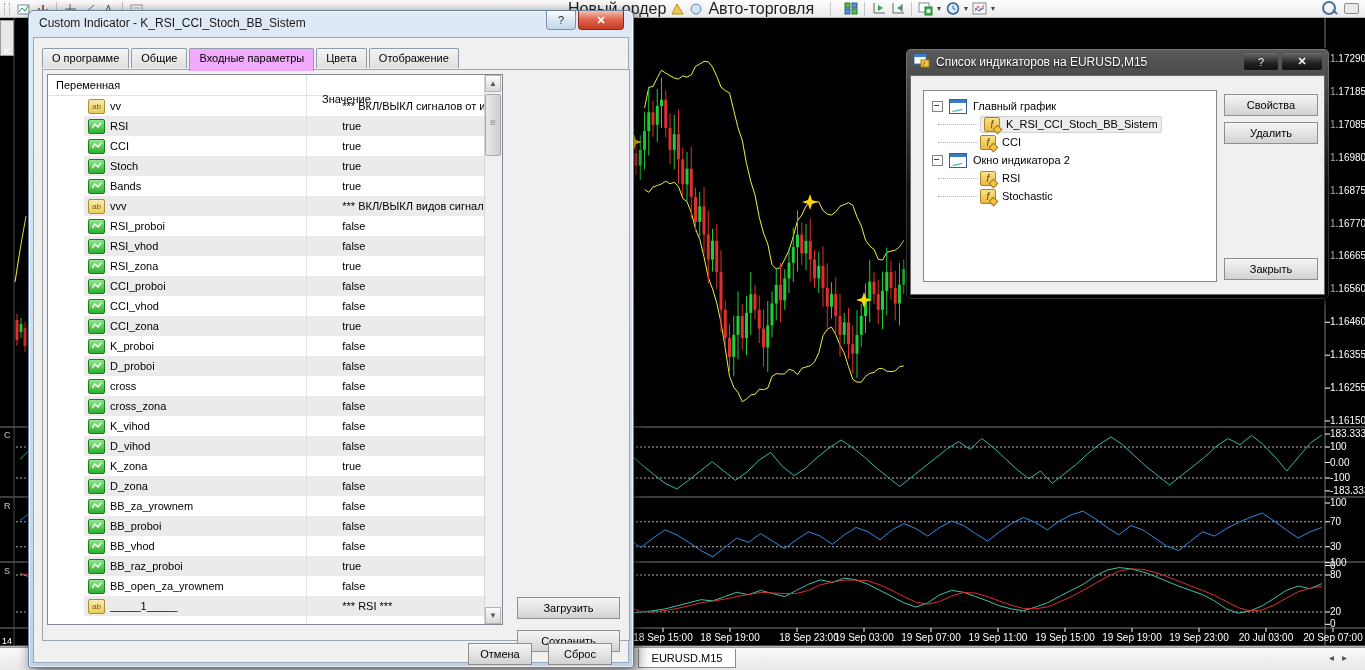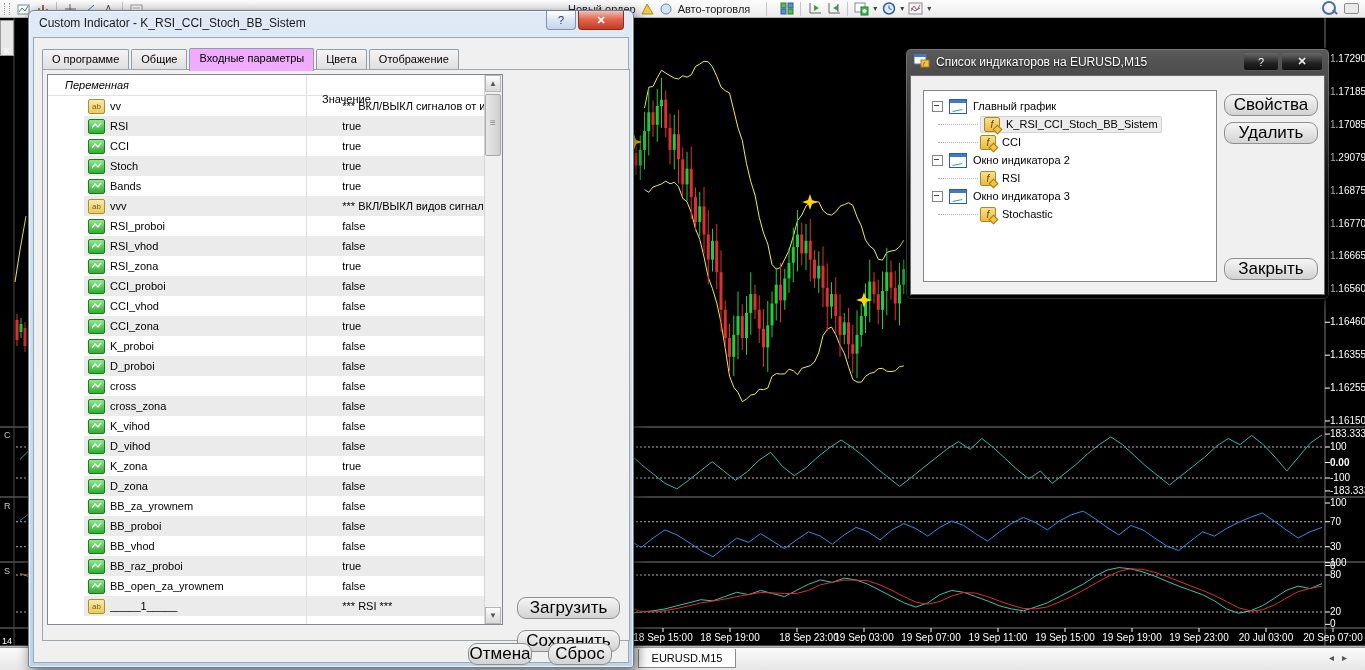--- a/index.html
+++ b/index.html
@@ -12,64 +12,64 @@
   .axis-label{position:absolute;color:#fff;font-size:10px;white-space:nowrap;}
   .time-label{position:absolute;color:#fff;font-size:10px;white-space:nowrap;transform:translateX(-50%);}
   .left-letter{position:absolute;color:#c8c8c8;font-size:9px;z-index:2;}
   .left-gray-box{position:absolute;left:0;top:20px;width:12px;height:34px;background:#e8e8e8;border:1px solid #9a9a9a;z-index:2;}
   
   .toolbar{position:absolute;left:0;top:0;width:1365px;height:18px;background:linear-gradient(#fdfdfd,#ebebeb);
            border-bottom:1px solid #b5b5b5;z-index:3;display:flex;align-items:center;gap:4px;padding-left:4px;box-sizing:border-box;}
   .tb-grip{width:4px;height:12px;border-left:1px dotted #9a9a9a;border-right:1px dotted #9a9a9a;margin-right:2px;}
   .tb-ico{width:15px;height:14px;border-radius:2px;display:inline-flex;align-items:center;justify-content:center;flex:0 0 auto;}
   .tb-sep{width:1px;height:14px;background:#c5c5c5;margin:0 2px;}
-  .tb-label{font-size:11px;color:#222;white-space:nowrap;}
+  .tb-label{font-size:16px;color:#222;white-space:nowrap;}
   .tb-dd{font-size:8px;color:#444;}
   .tb-right{position:absolute;right:6px;top:1px;display:flex;gap:8px;align-items:center;}
   .mag{width:10px;height:10px;border:2px solid #4a6f9b;border-radius:50%;position:relative;}
   .mag:after{content:"";position:absolute;left:8px;top:8px;width:6px;height:2px;background:#4a6f9b;transform:rotate(45deg);}
   .chat{width:13px;height:9px;border:1px solid #8a8a8a;border-radius:2px;background:#e9e9e9;position:relative;}
   
   .dlg{position:absolute;left:28px;top:10px;width:604px;height:656px;z-index:10;
        background:linear-gradient(#dfeaf6,#bed2e8);border:1px solid #68809c;border-radius:6px 6px 3px 3px;
        box-shadow:3px 4px 14px rgba(0,0,0,.6), inset 0 0 0 1px rgba(255,255,255,.65);}
   .dlg-title{position:absolute;left:10px;top:5px;font-size:12px;color:#1a1a1a;}
   .cap-btn{position:absolute;top:0;height:19px;border:1px solid #7e93ab;border-top:none;border-radius:0 0 4px 4px;
            display:flex;align-items:center;justify-content:center;font-size:11px;color:#20354a;
            background:linear-gradient(#fefefe,#dbe7f3 50%,#c3d6ea);box-sizing:border-box;}
   .cap-help{left:517px;width:30px;}
   .cap-close{left:549px;width:46px;background:linear-gradient(#f3c0b2,#e2684f 45%,#c43a22);color:#fff;border-color:#8c2a1a;font-weight:bold;}
   .dlg-client{position:absolute;left:4px;top:26px;right:4px;bottom:4px;background:#f0f0f0;border:1px solid #99a9bd;}
-  .tabs{position:absolute;left:8px;top:10px;display:flex;align-items:center;height:21px;}
+  .tabs{position:absolute;left:8px;top:10px;display:flex;align-items:flex-start;height:21px;}
   .tab{padding:3px 9px 3px 9px;border:1px solid #8e9cab;border-bottom:none;border-radius:2px 2px 0 0;
        background:linear-gradient(#f4f4f4,#dfdfdf);margin-right:2px;font-size:11px;height:13px;}
   .tab.active{background:#f0abfc;height:16px;position:relative;z-index:2;margin-bottom:-1px;}
   .tab-panel{position:absolute;left:8px;top:31px;width:586px;height:570px;border:1px solid #9da5ad;background:#f0f0f0;}
   .plist{position:absolute;left:4px;top:4px;width:456px;height:551px;background:#fff;border:1px solid #828790;box-sizing:border-box;overflow:hidden;}
   .phead{display:flex;height:20px;border-bottom:1px solid #e2e2e2;background:#fff;align-items:center;font-size:11px;}
-  .phead .h1{width:258px;padding-left:17px;box-sizing:border-box;font-style:italic;}
+  .phead .h1{width:258px;padding-left:8px;box-sizing:border-box;}
   .phead .h2{padding-left:16px;margin-top:28px;}
   .col-div{position:absolute;left:258px;top:0;bottom:0;width:1px;background:#e0e0e0;}
   .col-div2{position:absolute;right:17px;top:0;bottom:0;width:1px;background:#e0e0e0;}
   .prow{display:flex;align-items:center;height:20px;background:#fff;margin-left:36px;}
   .prow.alt{background:#ebebeb;}
   .prow .pname{width:233px;overflow:hidden;white-space:nowrap;}
   .prow .pval{padding-left:8px;white-space:nowrap;overflow:hidden;width:166px;}
   .icon-ab{width:15px;height:13px;margin:0 5px 0 4px;background:linear-gradient(#f7ecae,#e7cc5e);border:1px solid #ad8d2f;
            border-radius:2px;font-size:8px;color:#7c5b10;display:inline-flex;align-items:center;justify-content:center;flex:0 0 auto;}
   .icon-wave{width:15px;height:13px;margin:0 5px 0 4px;background:linear-gradient(#8fe98f,#2eae2e);border:1px solid #1d7a1d;
            border-radius:2px;display:inline-flex;align-items:center;justify-content:center;flex:0 0 auto;}
   .vscroll{position:absolute;right:0;top:0;bottom:0;width:17px;background:#f0f0f0;border-left:1px solid #d5d5d5;}
   .sbtn{position:absolute;left:0;width:16px;height:17px;background:linear-gradient(#fdfdfd,#d8d8d8);border:1px solid #b5b5b5;
         box-sizing:border-box;font-size:8px;color:#555;display:flex;align-items:center;justify-content:center;}
   .sthumb{position:absolute;left:0;top:19px;width:16px;height:62px;background:linear-gradient(90deg,#e8e8e8,#cfcfcf);
         border:1px solid #a9a9a9;border-radius:2px;box-sizing:border-box;}
   .sthumb:after{content:"≡";position:absolute;left:4px;top:22px;color:#8a8a8a;font-size:10px;}
-  .btn{background:linear-gradient(#f5f5f5,#e6e6e6 45%,#d2d2d2);border:1px solid #8e8f8f;border-radius:9px;
-       font-size:17px;display:flex;align-items:center;justify-content:center;position:absolute;box-sizing:border-box;}
+  .btn{background:linear-gradient(#f5f5f5,#e6e6e6 45%,#d2d2d2);border:1px solid #8e8f8f;border-radius:0;
+       font-size:11px;display:flex;align-items:center;justify-content:center;position:absolute;box-sizing:border-box;}
   .btn.focused{border-color:#2c628b;box-shadow:0 0 0 2px #a9d4f2 inset, 0 0 3px #5aa4d8;margin-top:40px;}
   
   .ilist{position:absolute;left:905px;top:48px;width:423px;height:250px;z-index:5;
          background:linear-gradient(#5a5a5a,#101010 55%,#000);border:1px solid #000;border-radius:6px;
          box-shadow:2px 3px 12px rgba(0,0,0,.8), inset 0 0 0 1px rgba(255,255,255,.18);}
   .ilist-title{position:absolute;left:30px;top:6px;color:#fff;font-size:12px;text-shadow:0 1px 2px #000;}
   .ilist-ico{position:absolute;left:8px;top:5px;width:16px;height:14px;}
   .icap{position:absolute;top:3px;height:19px;border:1px solid #555;border-radius:3px;color:#eee;font-size:11px;
         display:flex;align-items:center;justify-content:center;background:linear-gradient(#6a6a6a,#222 60%,#111);box-sizing:border-box;}
   .icap.h{left:337px;width:36px;}
@@ -295,21 +295,21 @@
     <rect x="23.5" y="328" width="3" height="18" fill="#e02f2f"></rect>
     <polyline points="20.0,459.4 31.7,447.8 43.5,439.3 55.2,445.4 66.9,456.3 78.6,469.5 90.4,481.1 102.1,474.9 113.8,464.8 125.6,454.0 137.3,466.4 149.0,477.2 160.8,486.5 172.5,480.3 184.2,469.5 195.9,460.2 207.7,467.9 219.4,478.8 231.1,471.0 242.9,459.4 254.6,449.3 266.3,440.0 278.1,446.2 289.8,458.6 301.5,470.3 313.2,455.5 325.0,443.1 336.7,436.9 348.4,444.7 360.2,455.5 371.9,467.1 383.6,457.1 395.4,446.2 407.1,454.0 418.8,464.8 430.5,475.7 442.3,485.0 454.0,478.8 465.7,488.1 477.5,479.6 489.2,469.5 500.9,459.4 512.6,450.9 524.4,441.6 536.1,437.7 547.8,446.2 559.6,457.1 571.3,468.7 583.0,454.0 594.8,443.1 606.5,437.7 618.2,443.1 629.9,454.0 641.7,464.8 653.4,474.1 665.1,483.4 676.9,488.9 688.6,480.3 700.3,471.0 712.1,461.7 723.8,471.0 735.5,480.3 747.2,471.8 759.0,460.2 770.7,452.4 782.4,466.4 794.2,475.7 805.9,467.9 817.6,457.1 829.4,447.8 841.1,440.0 852.8,447.8 864.5,457.1 876.3,467.9 888.0,477.2 899.7,486.5 911.5,477.2 923.2,467.9 934.9,458.6 946.6,449.3 958.4,441.6 970.1,449.3 981.8,438.5 993.6,447.8 1005.3,458.6 1017.0,469.5 1028.8,478.8 1040.5,471.0 1052.2,483.4 1063.9,474.1 1075.7,464.8 1087.4,454.0 1099.1,444.7 1110.9,436.9 1122.6,444.7 1134.3,455.5 1146.1,466.4 1157.8,475.7 1169.5,485.0 1181.2,475.7 1193.0,466.4 1204.7,457.1 1216.4,446.2 1228.2,438.5 1239.9,444.7 1251.6,435.4 1263.4,444.7 1275.1,457.1 1286.8,471.0 1298.5,457.1 1310.3,443.1 1322.0,434.9" fill="none" stroke="#35b8a8" stroke-width="1"></polyline>
     <polyline points="20.0,520.5 31.9,511.8 43.9,523.0 55.8,533.0 67.8,541.8 79.7,549.3 91.7,538.0 103.6,529.3 115.6,536.8 127.5,544.9 139.4,552.4 151.4,542.4 163.3,531.8 175.3,539.9 187.2,548.0 199.2,554.9 211.1,544.3 223.1,533.6 235.0,525.5 247.0,529.9 258.9,538.0 270.8,528.6 282.8,521.1 294.7,525.5 306.7,534.9 318.6,542.4 330.6,531.8 342.5,522.4 354.5,517.4 366.4,525.5 378.3,533.6 390.3,523.6 402.2,516.1 414.2,511.1 426.1,519.3 438.1,528.6 450.0,538.0 462.0,547.4 473.9,553.6 485.9,544.3 497.8,531.8 509.7,522.4 521.7,514.9 533.6,509.9 545.6,517.4 557.5,527.4 569.5,536.1 581.4,525.5 593.4,519.3 605.3,523.6 617.2,531.8 629.2,539.9 641.1,547.4 653.1,538.0 665.0,529.9 677.0,534.9 688.9,542.4 700.9,550.5 712.8,556.8 724.8,547.4 736.7,538.0 748.6,542.4 760.6,533.6 772.5,541.1 784.5,548.6 796.4,539.9 808.4,531.8 820.3,536.1 832.3,544.3 844.2,534.9 856.1,527.4 868.1,531.8 880.0,539.9 892.0,529.9 903.9,523.6 915.9,528.6 927.8,536.1 939.8,527.4 951.7,521.1 963.7,525.5 975.6,533.6 987.5,541.1 999.5,531.8 1011.4,523.6 1023.4,517.4 1035.3,522.4 1047.3,529.9 1059.2,521.1 1071.2,514.9 1083.1,511.1 1095.0,518.6 1107.0,527.4 1118.9,534.9 1130.9,525.5 1142.8,529.9 1154.8,538.0 1166.7,546.1 1178.7,550.5 1190.6,541.1 1202.6,531.8 1214.5,536.1 1226.4,528.6 1238.4,522.4 1250.3,517.4 1262.3,513.0 1274.2,521.1 1286.2,529.9 1298.1,538.0 1310.1,531.8 1322.0,527.4" fill="none" stroke="#2b8de8" stroke-width="1"></polyline>
     <polyline points="20.0,573.8 31.9,577.5 43.9,581.2 55.8,579.3 67.8,583.6 79.7,588.6 91.7,593.5 103.6,596.6 115.6,598.4 127.5,594.7 139.4,590.4 151.4,593.5 163.3,571.3 175.3,567.6 187.2,571.9 199.2,581.2 211.1,590.4 223.1,576.2 235.0,570.1 247.0,573.8 258.9,581.2 270.8,572.5 282.8,568.8 294.7,575.0 306.7,584.3 318.6,593.5 330.6,602.8 342.5,612.0 354.5,616.9 366.4,618.2 378.3,615.1 390.3,605.8 402.2,593.5 414.2,581.2 426.1,571.9 438.1,568.2 450.0,570.1 462.0,571.9 473.9,570.1 485.9,568.8 497.8,571.9 509.7,578.1 521.7,581.2 533.6,576.2 545.6,571.9 557.5,570.1 569.5,575.0 581.4,581.2 593.4,590.4 605.3,599.7 617.2,608.9 629.2,613.2 641.1,612.0 653.1,610.8 665.0,608.9 677.0,605.8 688.9,602.8 700.9,599.7 712.8,600.9 724.8,596.6 736.7,592.3 748.6,594.7 760.6,590.4 772.5,593.5 784.5,596.6 796.4,590.4 808.4,584.3 820.3,579.9 832.3,582.4 844.2,578.1 856.1,579.9 868.1,584.3 880.0,590.4 892.0,596.6 903.9,602.8 915.9,607.1 927.8,602.8 939.8,594.7 951.7,590.4 963.7,592.3 975.6,596.6 987.5,600.9 999.5,605.8 1011.4,608.9 1023.4,610.8 1035.3,607.1 1047.3,602.8 1059.2,596.6 1071.2,590.4 1083.1,584.3 1095.0,576.2 1107.0,570.1 1118.9,567.6 1130.9,568.8 1142.8,571.9 1154.8,576.2 1166.7,581.2 1178.7,586.1 1190.6,590.4 1202.6,594.7 1214.5,600.9 1226.4,608.9 1238.4,613.2 1250.3,610.8 1262.3,605.8 1274.2,598.4 1286.2,590.4 1298.1,586.1 1310.1,588.6 1322.0,583.6" fill="none" stroke="#3fc0ae" stroke-width="1"></polyline>
     <polyline points="20.0,573.8 31.9,575.0 43.9,577.5 55.8,579.3 67.8,581.4 79.7,583.8 91.7,588.6 103.6,592.9 115.6,596.2 127.5,596.6 139.4,594.5 151.4,592.9 163.3,585.1 175.3,577.5 187.2,570.3 199.2,573.6 211.1,581.2 223.1,582.6 235.0,578.9 247.0,573.4 258.9,575.0 270.8,575.8 282.8,574.2 294.7,572.1 306.7,576.0 318.6,584.3 330.6,593.5 342.5,602.8 354.5,610.6 366.4,615.7 378.3,616.7 390.3,613.0 402.2,604.8 414.2,593.5 426.1,582.2 438.1,573.8 450.0,570.1 462.0,570.1 473.9,570.7 485.9,570.3 497.8,570.3 509.7,572.9 521.7,577.1 533.6,578.5 545.6,576.4 557.5,572.7 569.5,572.3 581.4,575.4 593.4,582.2 605.3,590.4 617.2,599.7 629.2,607.3 641.1,611.4 653.1,612.0 665.0,610.6 677.0,608.5 688.9,605.8 700.9,602.8 712.8,601.1 724.8,599.1 736.7,596.6 748.6,594.5 760.6,592.5 772.5,592.9 784.5,593.5 796.4,593.5 808.4,590.4 820.3,584.9 832.3,582.2 844.2,580.1 856.1,580.1 868.1,580.8 880.0,584.9 892.0,590.4 903.9,596.6 915.9,602.1 927.8,604.2 939.8,601.5 951.7,596.0 963.7,592.5 975.6,593.1 987.5,596.6 999.5,601.1 1011.4,605.2 1023.4,608.5 1035.3,608.9 1047.3,606.9 1059.2,602.1 1071.2,596.6 1083.1,590.4 1095.0,583.6 1107.0,576.9 1118.9,571.3 1130.9,568.8 1142.8,569.4 1154.8,572.3 1166.7,576.4 1178.7,581.2 1190.6,585.9 1202.6,590.4 1214.5,595.4 1226.4,601.5 1238.4,607.7 1250.3,611.0 1262.3,609.9 1274.2,605.0 1286.2,598.2 1298.1,591.7 1310.1,588.4 1322.0,586.1" fill="none" stroke="#dd2f2f" stroke-width="1"></polyline>
   </svg>
 <div class="axis-layer">
     <div class="axis-label" style="left: 1330px; top: 53px;">1.17290</div>
     <div class="axis-label" style="left: 1330px; top: 85.909px;">1.17185</div>
     <div class="axis-label" style="left: 1330px; top: 118.818px; text-align: center;">1.17085</div>
-    <div class="axis-label" style="left: 1330px; top: 151.727px;">1.29079</div>
+    <div class="axis-label" style="left: 1330px; top: 151.727px;">1.16980</div>
     <div class="axis-label" style="left: 1330px; top: 184.636px;">1.16875</div>
     <div class="axis-label" style="left: 1330px; top: 217.545px;">1.16770</div>
     <div class="axis-label" style="left: 1330px; top: 250.454px;">1.16665</div>
     <div class="axis-label" style="left: 1330px; top: 283.363px;">1.16560</div>
     <div class="axis-label" style="left: 1330px; top: 316.272px;">1.16460</div>
     <div class="axis-label" style="left: 1330px; top: 349.181px;">1.16355</div>
     <div class="axis-label" style="left: 1330px; top: 382.09px;">1.16255</div>
     <div class="axis-label" style="left: 1330px; top: 414.999px;">1.16150</div>
     <div class="time-label" style="left: 663px; top: 632px;">18 Sep 15:00</div>
     <div class="time-label" style="left: 730px; top: 632px;">18 Sep 19:00</div>
@@ -317,21 +317,21 @@
     <div class="time-label" style="left: 864px; top: 632px;">19 Sep 03:00</div>
     <div class="time-label" style="left: 931px; top: 632px;">19 Sep 07:00</div>
     <div class="time-label" style="left: 998px; top: 632px;">19 Sep 11:00</div>
     <div class="time-label" style="left: 1065px; top: 632px;">19 Sep 15:00</div>
     <div class="time-label" style="left: 1132px; top: 632px;">19 Sep 19:00</div>
     <div class="time-label" style="left: 1199px; top: 632px;">19 Sep 23:00</div>
     <div class="time-label" style="left: 1266px; top: 632px;">20 Jul 03:00</div>
     <div class="time-label" style="left: 1333px; top: 632px;">20 Sep 07:00</div>
     <div class="axis-label" style="left: 1330px; top: 428.084px;">183.3333</div>
     <div class="axis-label" style="left: 1330px; top: 441px;">100</div>
-    <div class="axis-label" style="left: 1330px; top: 456.5px; font-weight: bold;">0.00</div>
+    <div class="axis-label" style="left: 1330px; top: 456.5px;">0.00</div>
     <div class="axis-label" style="left: 1330px; top: 472px;">-100</div>
     <div class="axis-label" style="left: 1330px; top: 484.916px;">-183.3333</div>
     <div class="axis-label" style="left: 1330px; top: 497px;">100</div>
     <div class="axis-label" style="left: 1330px; top: 515.75px;">70</div>
     <div class="axis-label" style="left: 1330px; top: 540.75px;">30</div>
     <div class="axis-label" style="left: 1330px; top: 559.5px;">0</div>
     <div class="axis-label" style="left: 1330px; top: 556.666px;">100</div>
     <div class="axis-label" style="left: 1330px; top: 569px;">80</div>
     <div class="axis-label" style="left: 1330px; top: 606.002px;">20</div>
     <div class="axis-label" style="left: 1330px; top: 618.336px;">0</div>
@@ -489,25 +489,20 @@
           <span>Окно индикатора 2</span>
         </div>
         <div class="trow">
           <span class="spacer"></span>
           <span style="display: inline-flex; align-items: center;">
             <span class="fxicon">f</span>
             <span>RSI</span>
           </span>
         </div>
         <div class="trow">
-          <span class="expand"></span>
-          <span class="winicon"></span>
-          <span>Окно индикатора 3</span>
-        </div>
-        <div class="trow">
           <span class="spacer"></span>
           <span style="display: inline-flex; align-items: center;">
             <span class="fxicon">f</span>
             <span>Stochastic</span>
           </span>
         </div>
       </div>
     <div class="btn" style="left:313px;top:18px;width:94px;height:22px;">Свойства</div>
     <div class="btn" style="left:313px;top:46px;width:94px;height:22px;">Удалить</div>
     <div class="btn" style="left:313px;top:182px;width:94px;height:22px;">Закрыть</div>

